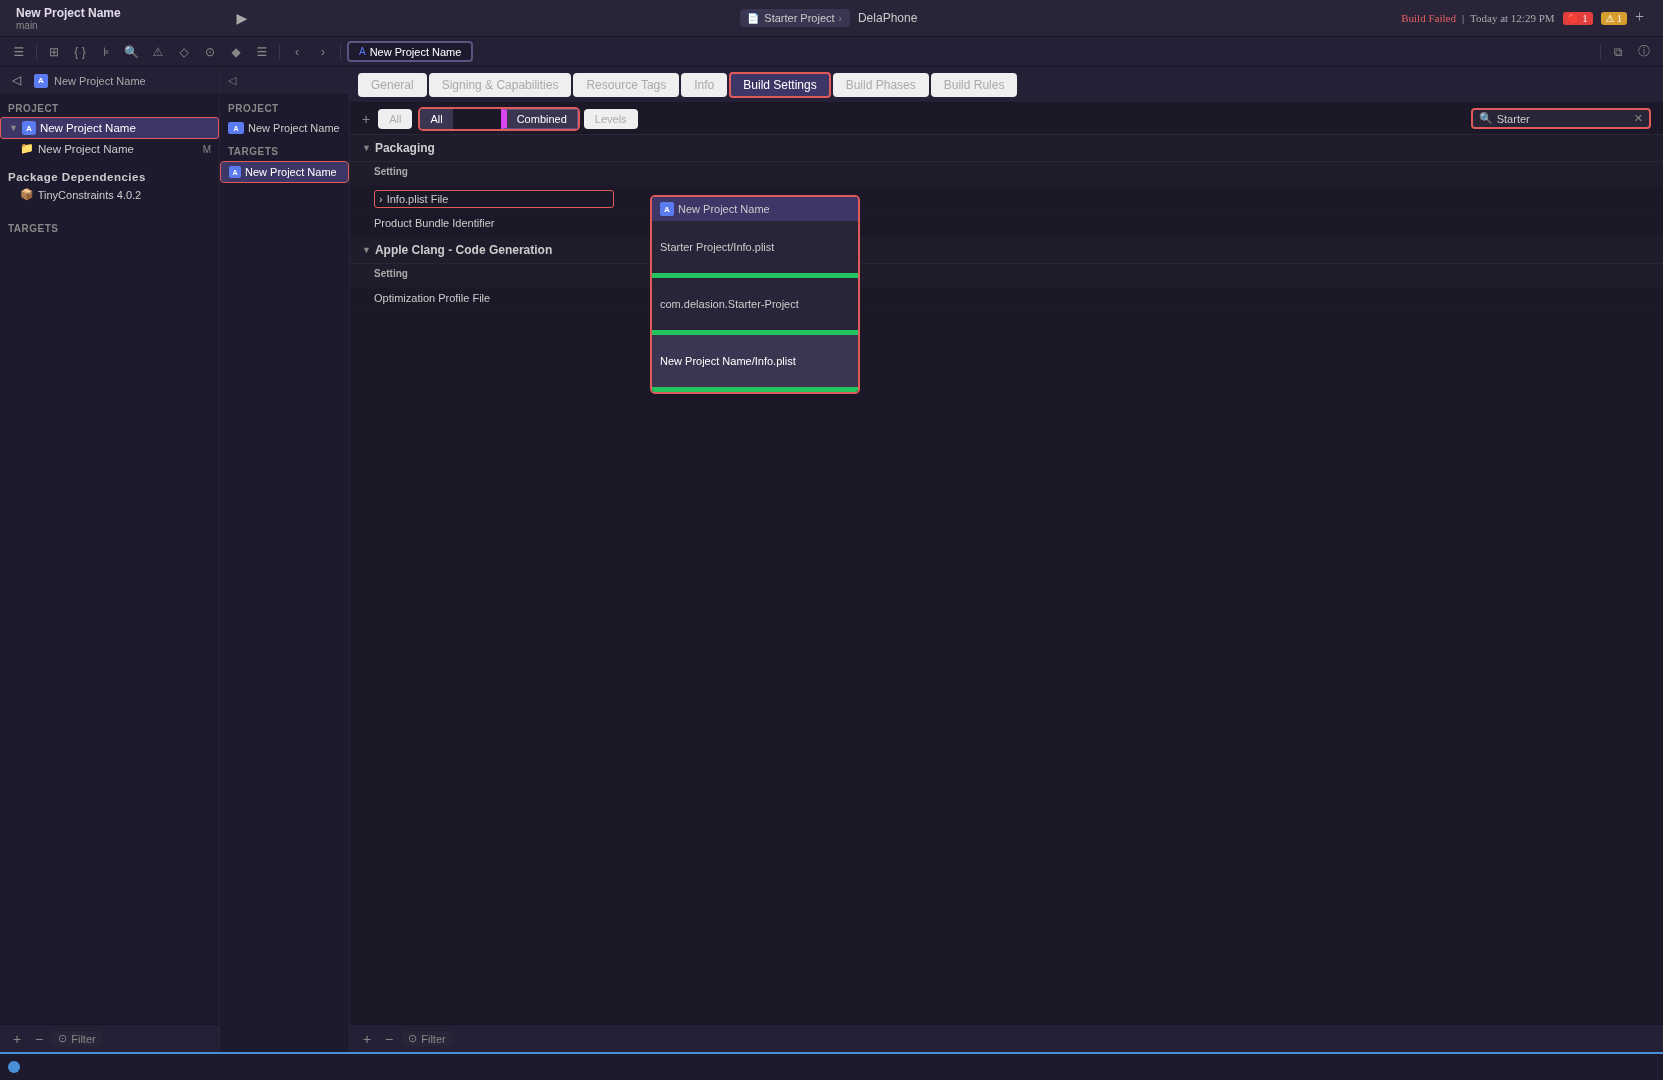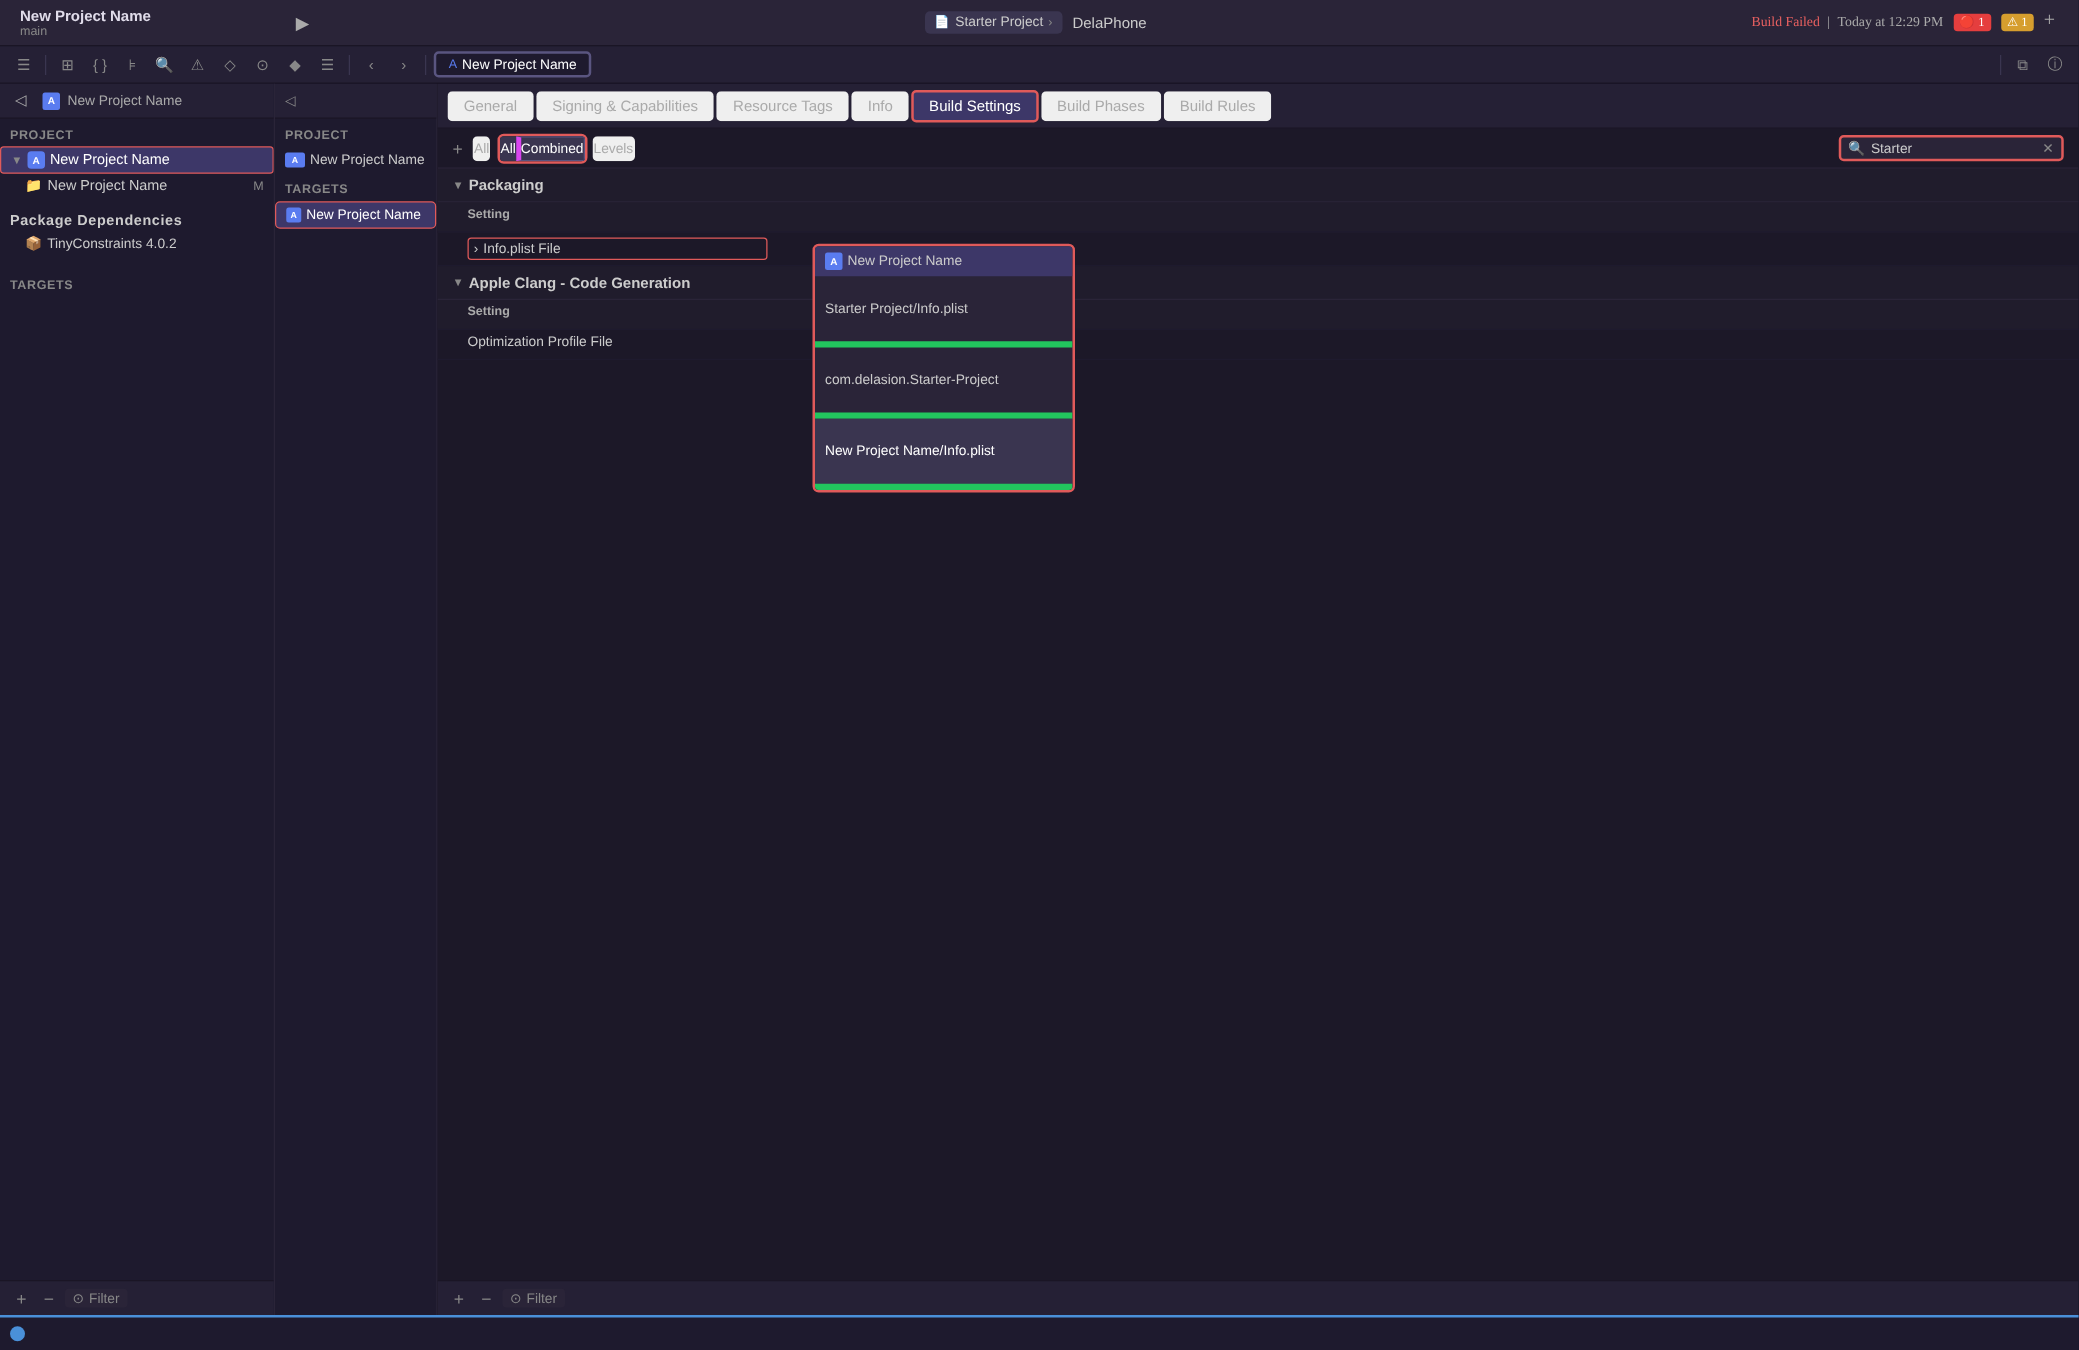--- a/index.html
+++ b/index.html
@@ -326,21 +326,21 @@
     .sub-tab-bar {
       height: 32px;
       background: #1c1828;
       border-bottom: 1px solid #2a2438;
       display: flex;
       align-items: center;
       padding: 0 12px;
       gap: 4px;
     }
     .sub-tab-btn {
-      padding: 3px 0;
+      padding: 3px 10px;
       font-size: 11px;
       color: #aaa;
       cursor: pointer;
       border-radius: 4px;
       border: 1px solid transparent;
     }
     .sub-tab-btn.active {
       background: #3a3550;
       color: white;
       border-color: #5a5580;
@@ -647,21 +647,21 @@
           <button class="tab-btn">Build Phases</button>
           <button class="tab-btn">Build Rules</button>
         </div>
 
         <div class="sub-tab-bar">
           <span style="color:#888;font-size:14px;cursor:pointer;margin-right:4px;">+</span>
           <button class="sub-tab-btn" style="margin-right:2px;">All</button>
 
           <div style="display:flex;border:2px solid #e05a5a;border-radius:5px;overflow:hidden;">
             <button class="sub-tab-btn active" style="border:none;border-radius:0;">All</button>
-            <button class="sub-tab-btn active" style="border-left:4px solid #d946ef;border-radius:0;background:#3a3550;">Combined</button>
+            <button class="sub-tab-btn active" style="border-left:6px solid #d946ef;border-radius:0;background:#3a3550;margin-left:48px;">Combined</button>
           </div>
 
           <button class="sub-tab-btn">Levels</button>
 
           <div class="search-box highlight-box">
             <span class="search-icon">🔍</span>
             <input type="text" value="Starter" style="">
             <span class="search-clear">✕</span>
           </div>
         </div>
@@ -679,20 +679,24 @@
             </div>
 
             <div class="setting-row">
               <div class="setting-name expandable highlight-box">
                 <span>›</span>
                 <span>Info.plist File</span>
               </div>
               <div class="setting-value"></div>
             </div>
 
+            <div class="setting-row">
+              <div class="setting-name">Product Bundle Identifier</div>
+              <div class="setting-value"></div>
+            </div>
           </div>
 
           <div class="settings-section">
             <div class="section-group-header">
               <span class="arrow">▼</span>
               <span>Apple Clang - Code Generation</span>
             </div>
 
             <div class="setting-row" style="background:#201c2c;">
               <div class="setting-name" style="font-weight:600;color:#aaa;font-size:10px;">Setting</div>

